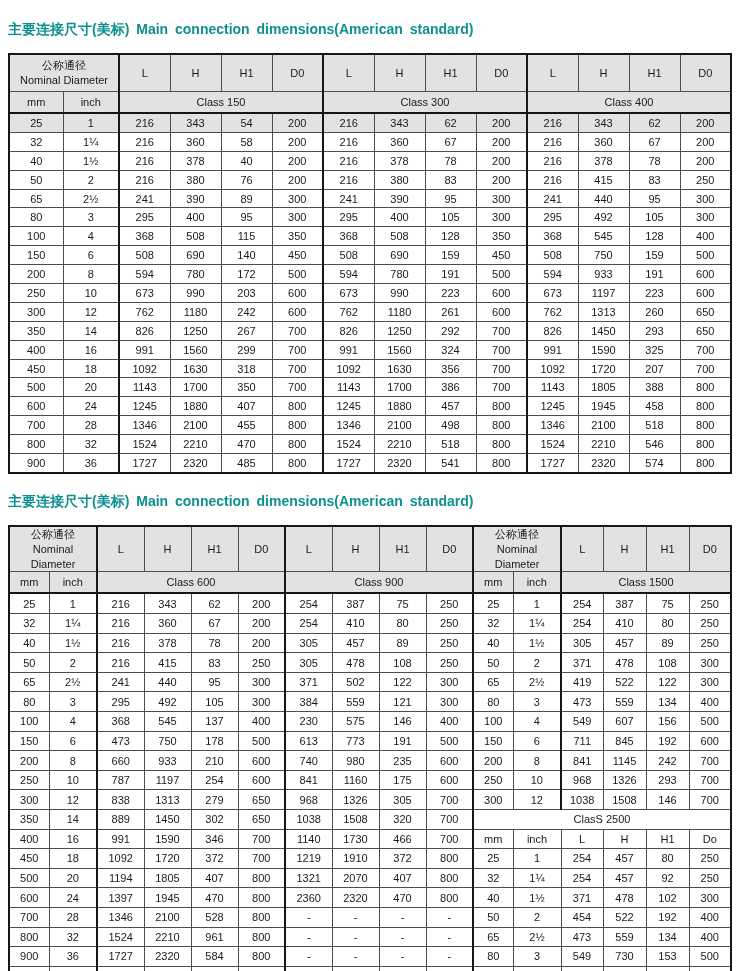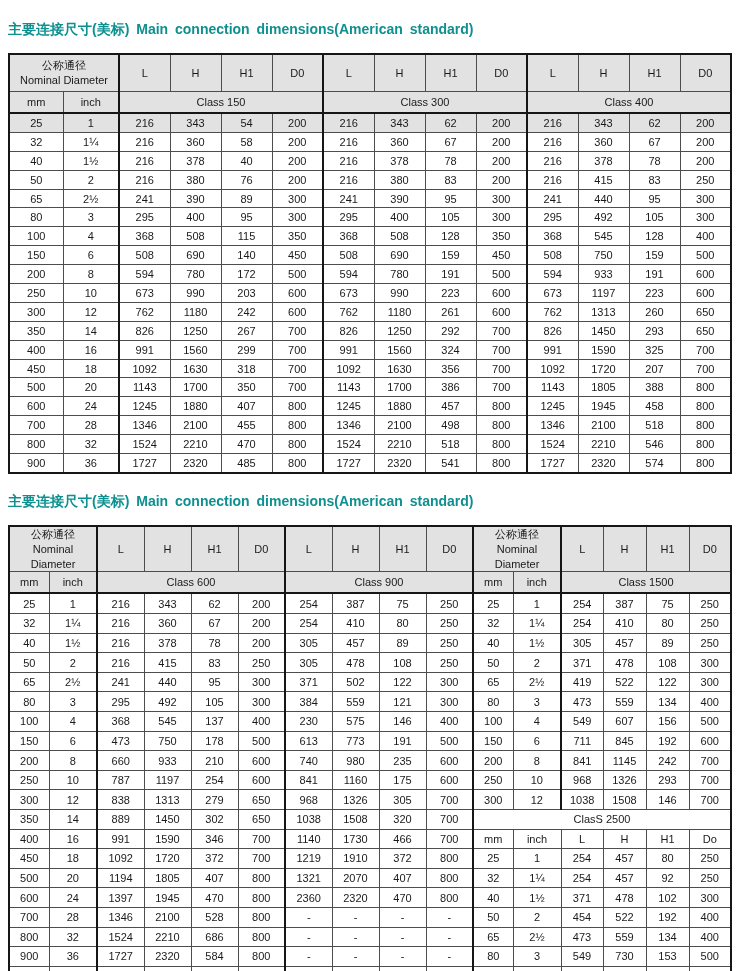--- a/index.html
+++ b/index.html
@@ -730,21 +730,21 @@
           <td>454</td>
           <td>522</td>
           <td>192</td>
           <td>400</td>
         </tr>
         <tr>
           <td>800</td>
           <td class="thick-r">32</td>
           <td>1524</td>
           <td>2210</td>
-          <td>686</td>
+          <td>961</td>
           <td class="thick-r">800</td>
           <td>-</td>
           <td>-</td>
           <td>-</td>
           <td class="thick-r">-</td>
           <td>65</td>
           <td>2½</td>
           <td>473</td>
           <td>559</td>
           <td>134</td>

